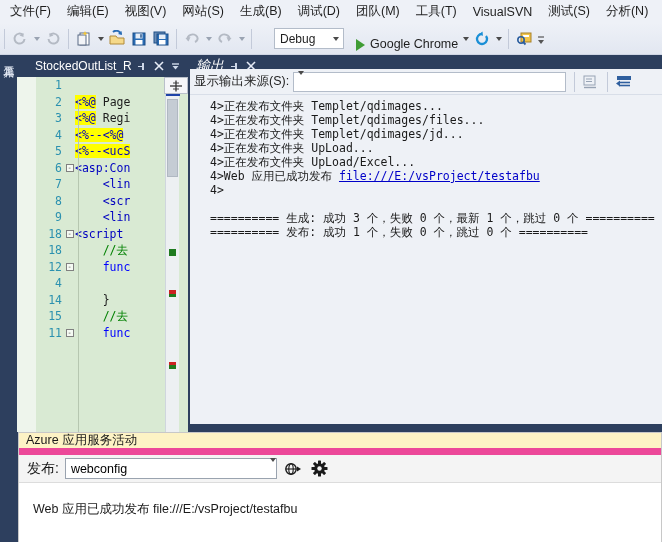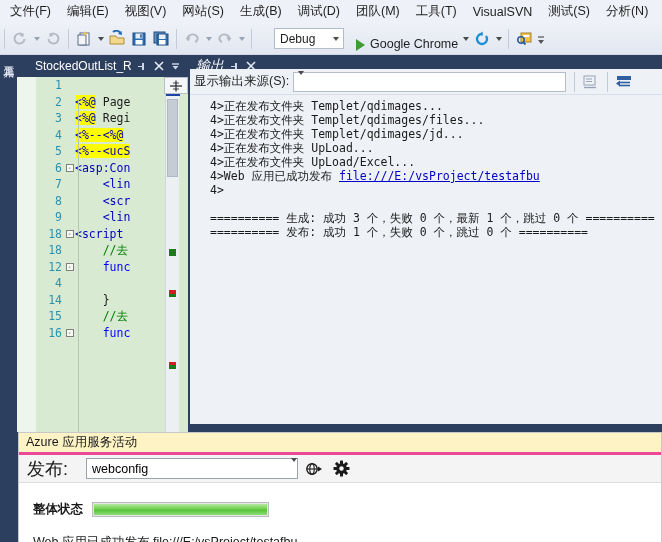--- a/index.html
+++ b/index.html
@@ -354,37 +354,37 @@
     position: absolute;
     left: 18px; top: 377px;
     width: 644px; height: 165px;
     background: #ffffff;
     border: 1px solid #c8c8c8;
     box-sizing: border-box;
   }
   .az-title {
     height: 22px;
     background: #fdf3c5;
-    border-bottom: 3px solid #ec4899;
+    border-bottom: 7px solid #ec4899;
     display: flex; align-items: center;
     padding-left: 7px;
     font-size: 12.5px;
     color: #1a1a1a;
     box-sizing: border-box;
   }
   .az-pubrow {
     height: 28px;
     background: #f4f4f4;
     border-bottom: 1px solid #dcdcdc;
     display: flex; align-items: center;
     padding-left: 8px;
     box-sizing: border-box;
   }
   .az-pub-lbl {
-    font-size: 18px; color: #1a1a1a; margin-right: 18px; white-space: nowrap; text-align: center;
+    font-size: 14px; color: #1a1a1a; margin-right: 6px; white-space: nowrap; text-align: center;
   }
   .az-combo {
     width: 212px; height: 21px;
     background: #ffffff;
     border: 1px solid #9aa3af;
     display: flex; align-items: center;
     font-size: 12.5px;
     padding-left: 5px;
     box-sizing: border-box;
     cursor: default;
@@ -624,21 +624,21 @@
           <div class="cline"><span class="lnum">6</span><span class="fold"><span class="foldbox">-</span></span><span class="ctext"><span class="tok-ang">&lt;asp:Con</span></span></div>
           <div class="cline"><span class="lnum">7</span><span class="fold"></span><span class="ctext"><span class="tok-ang">    &lt;lin</span></span></div>
           <div class="cline"><span class="lnum">8</span><span class="fold"></span><span class="ctext"><span class="tok-ang">    &lt;scr</span></span></div>
           <div class="cline"><span class="lnum">9</span><span class="fold"></span><span class="ctext"><span class="tok-ang">    &lt;lin</span></span></div>
           <div class="cline"><span class="lnum">18</span><span class="fold"><span class="foldbox">-</span></span><span class="ctext"><span class="tok-ang">&lt;script</span></span></div>
           <div class="cline"><span class="lnum">18</span><span class="fold"></span><span class="ctext"><span class="tok-cmt">    //去</span></span></div>
           <div class="cline"><span class="lnum">12</span><span class="fold"><span class="foldbox">-</span></span><span class="ctext"><span class="tok-kw">    func</span></span></div>
           <div class="cline"><span class="lnum">4</span><span class="fold"></span><span class="ctext"><span class="tok-plain"></span></span></div>
           <div class="cline"><span class="lnum">14</span><span class="fold"></span><span class="ctext"><span class="tok-plain">    }</span></span></div>
           <div class="cline"><span class="lnum">15</span><span class="fold"></span><span class="ctext"><span class="tok-cmt">    //去</span></span></div>
-          <div class="cline"><span class="lnum">16</span><span class="fold"><span class="foldbox">-</span></span><span class="ctext"><span class="tok-kw">    func</span></span></div>
+          <div class="cline"><span class="lnum">11</span><span class="fold"><span class="foldbox">-</span></span><span class="ctext"><span class="tok-kw">    func</span></span></div>
         </div>
       <div class="ed-guide"></div>
 
       <div class="ed-scroll">
         <div class="ed-scroll-up">
             <i class="sc-tri-up"></i>
           </div>
         <div class="ed-blueline"></div>
         <div class="ed-thumb"></div>
         <div class="mark green" style="top:172px;"></div>
@@ -710,25 +710,19 @@
               <rect x="7" y="0.5" width="3" height="16" rx="0.6" transform="rotate(45 8.5 8.5)"></rect>
               <rect x="7" y="0.5" width="3" height="16" rx="0.6" transform="rotate(-45 8.5 8.5)"></rect>
               <circle cx="8.5" cy="8.5" r="5.3"></circle>
             </g>
             <circle cx="8.5" cy="8.5" r="2.2" fill="#f4f4f4"></circle>
           </svg>
         </div>
       </div>
 
       <div class="az-body">
-        <div class="az-statusrow">
-          <span class="az-status-lbl">整体状态</span>
-          <div class="progbar">
-            <div class="progfill" id="progfill" style="width: 100%;"></div>
-          </div>
-        </div>
         <div class="az-msg">Web 应用已成功发布 file:///E:/vsProject/testafbu</div>
 
       </div>
     </div>
 
   </div>
 </div>
 
 </body></html>

